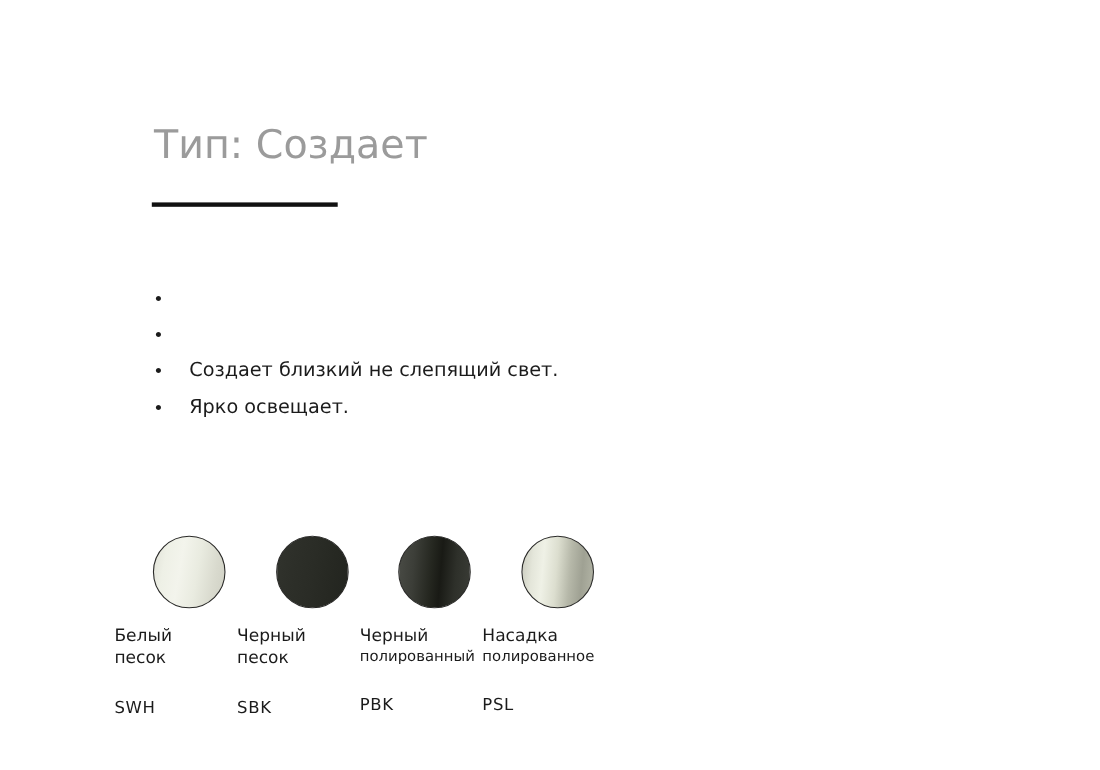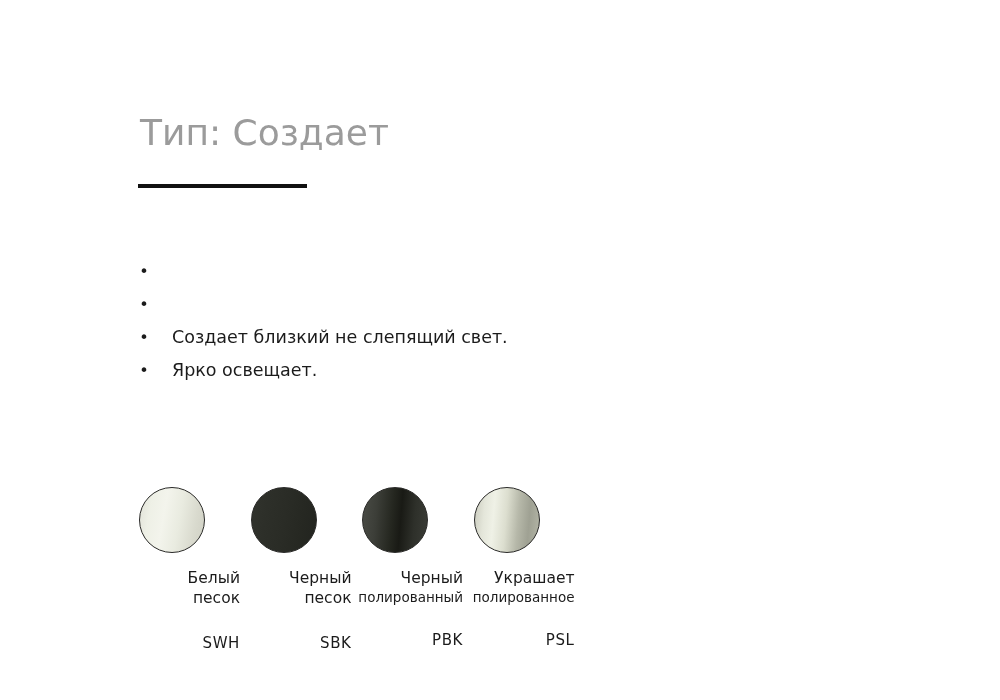--- a/index.html
+++ b/index.html
@@ -113,21 +113,21 @@
     position: absolute;
     left: -34px;
     top: 487px;
     width: 640px;
   }
 
   .swatch-col {
     position: absolute;
     top: 0;
     width: 136px;
-    text-align: right;
+    text-align: left;
   }
   .swatch-col.c0 { left: 0px; }
   .swatch-col.c1 { left: 111.5px; }
   .swatch-col.c2 { left: 223px; }
   .swatch-col.c3 { left: 334.5px; }
 
   .swatch-disc {
     width: 66px;
     height: 66px;
     border-radius: 50%;
@@ -232,21 +232,21 @@
         <div class="swatch-name small-second">
           <span>Черный</span>
           <span class="nm-second">полированный</span>
         </div>
         <div class="swatch-code">PBK</div>
       </div>
 
       <div class="swatch-col c3">
         <div class="swatch-disc fill-psl"></div>
         <div class="swatch-name small-second">
-          <span>Украшает</span>
+          <span>Насадка</span>
           <span class="nm-second">полированное</span>
         </div>
         <div class="swatch-code">PSL</div>
       </div>
 
     </div>
 
   </div>
 </div>
 

